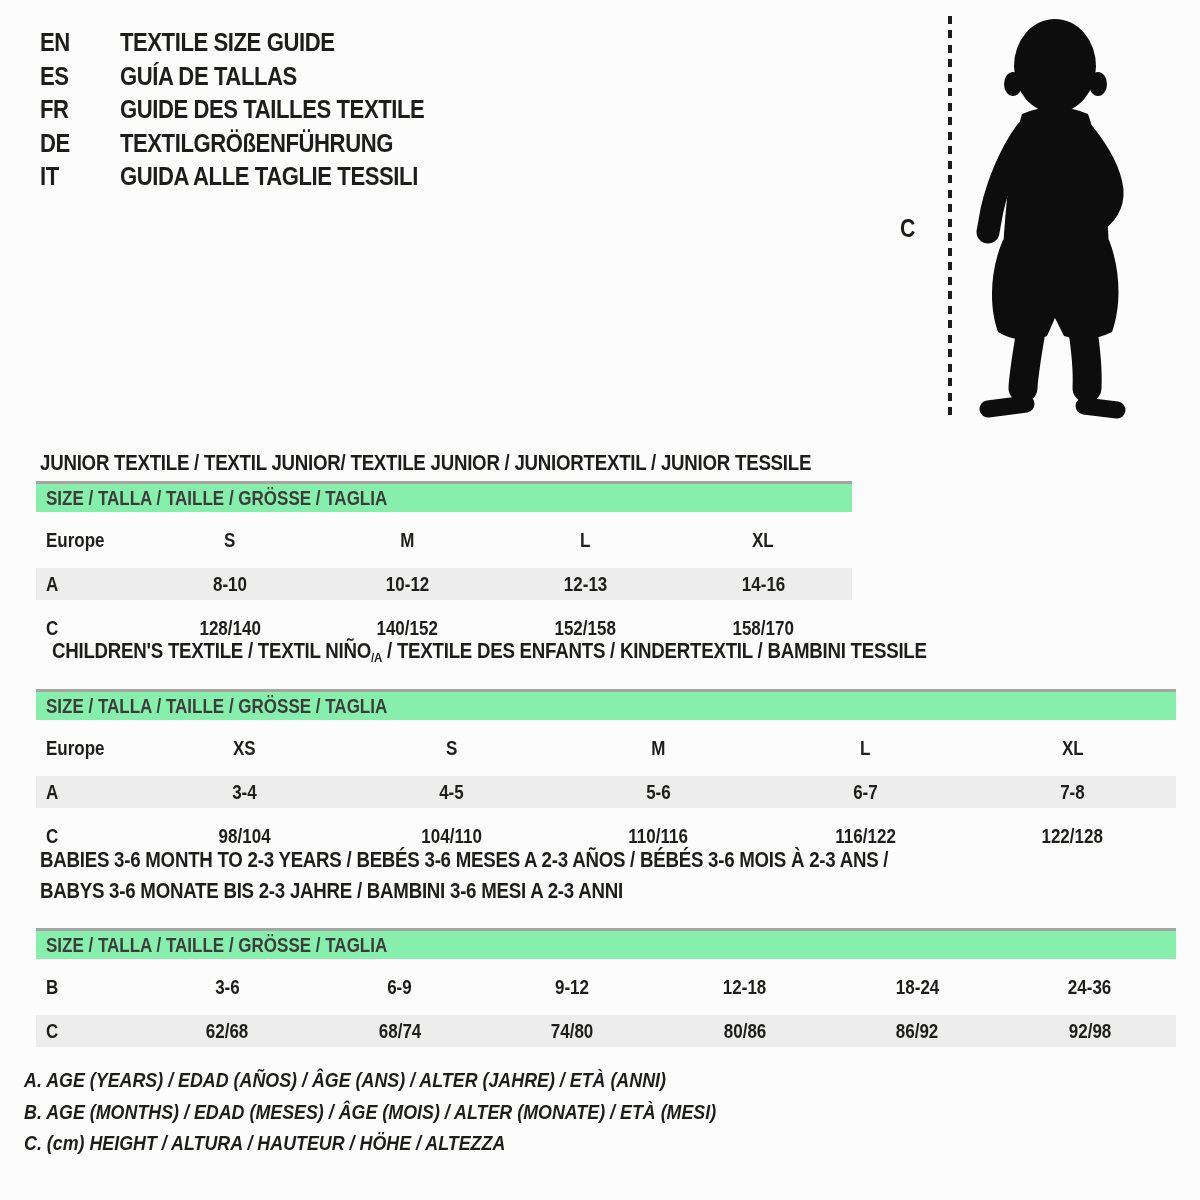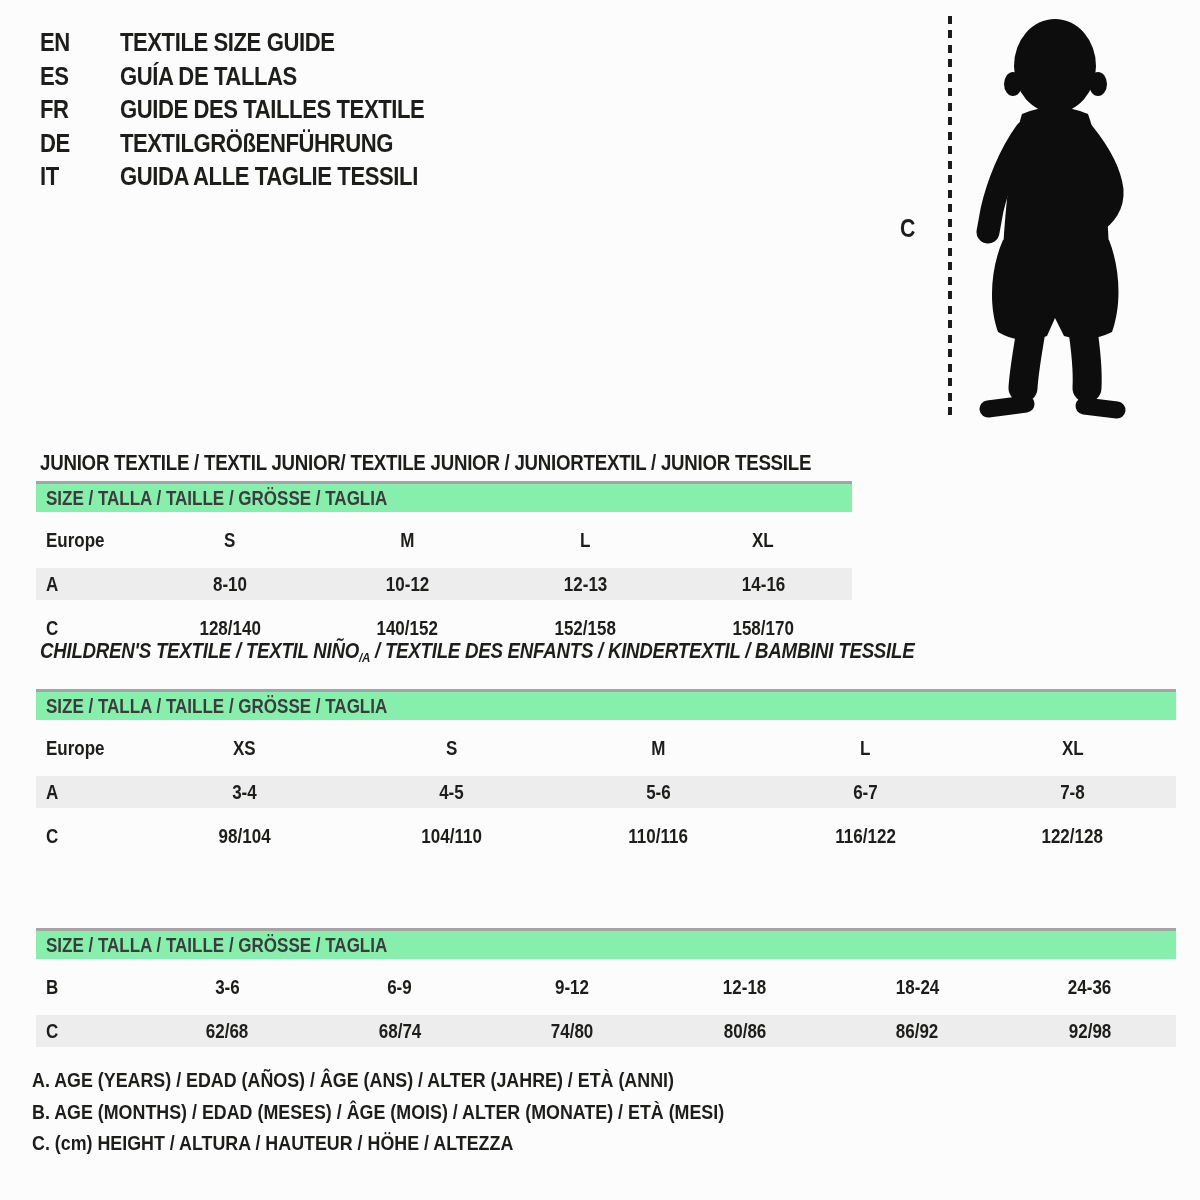--- a/index.html
+++ b/index.html
@@ -37,21 +37,21 @@
     height:31px; background:#86efac; border-top:3px solid #a4a4a4;
     display:flex; align-items:center; padding-left:10px; color:#3c3c3c;
     box-sizing:border-box;
   }
   .trow { display:flex; height:32px; align-items:center;margin-top:12px; }
   .shade { background:#ededed; }
   .tcell { flex:1 1 0; display:flex; justify-content:center; align-items:center; }
   .tlabel { flex:0 0 105px; padding-left:10px; box-sizing:border-box; justify-content:flex-start; }
 
   
-  .legend-block { left:32px; top:1068px; font-size:21px; }
+  .legend-block { left:24px; top:1068px; font-size:21px;font-style:italic; }
   .legend-line { height:31.5px; display:block; }
 
   svg .solid { fill:#0d0d0d; }
   svg .limb  { stroke:#0d0d0d; fill:none; stroke-linecap:round; stroke-linejoin:round; }
 </style>
 </head>
 <body>
 
 <div class="page">
 
@@ -132,21 +132,21 @@
         </div>
       <div class="tcell">
           <span class="cnc">152/158</span>
         </div>
       <div class="tcell">
           <span class="cnc">158/170</span>
         </div>
     </div>
   </div>
 
-  <div class="abs sec-title" style="left:40px; top:638px;font-style:italic;">
+  <div class="abs sec-title" style="left:52px; top:638px;">
     <span class="cn"><span>CHILDREN'S TEXTILE / TEXTIL NIÑO</span><span class="sub">/A</span><span> / TEXTILE DES ENFANTS / KINDERTEXTIL / BAMBINI TESSILE</span></span>
   </div>
   <div class="stable" style="left:36px; top:689px; width:1140px;">
     <div class="thead">
       <span class="cn">SIZE / TALLA / TAILLE / GRÖSSE / TAGLIA</span>
     </div>
     <div class="trow">
       <div class="tcell tlabel">
           <span class="cn">Europe</span>
         </div>
@@ -201,20 +201,24 @@
         </div>
       <div class="tcell">
           <span class="cnc">116/122</span>
         </div>
       <div class="tcell">
           <span class="cnc">122/128</span>
         </div>
     </div>
   </div>
 
+  <div class="abs sec-title" style="left:40px; top:844px; line-height:31px;">
+    <span class="cn">BABIES 3-6 MONTH TO 2-3 YEARS / BEBÉS 3-6 MESES A 2-3 AÑOS / BÉBÉS 3-6 MOIS À 2-3 ANS /</span><br>
+    <span class="cn">BABYS 3-6 MONATE BIS 2-3 JAHRE / BAMBINI 3-6 MESI A 2-3 ANNI</span>
+  </div>
   <div class="stable" style="left:36px; top:928px; width:1140px;">
     <div class="thead">
       <span class="cn">SIZE / TALLA / TAILLE / GRÖSSE / TAGLIA</span>
     </div>
     <div class="trow">
       <div class="tcell tlabel">
           <span class="cn">B</span>
         </div>
       <div class="tcell">
           <span class="cnc">3-6</span>

